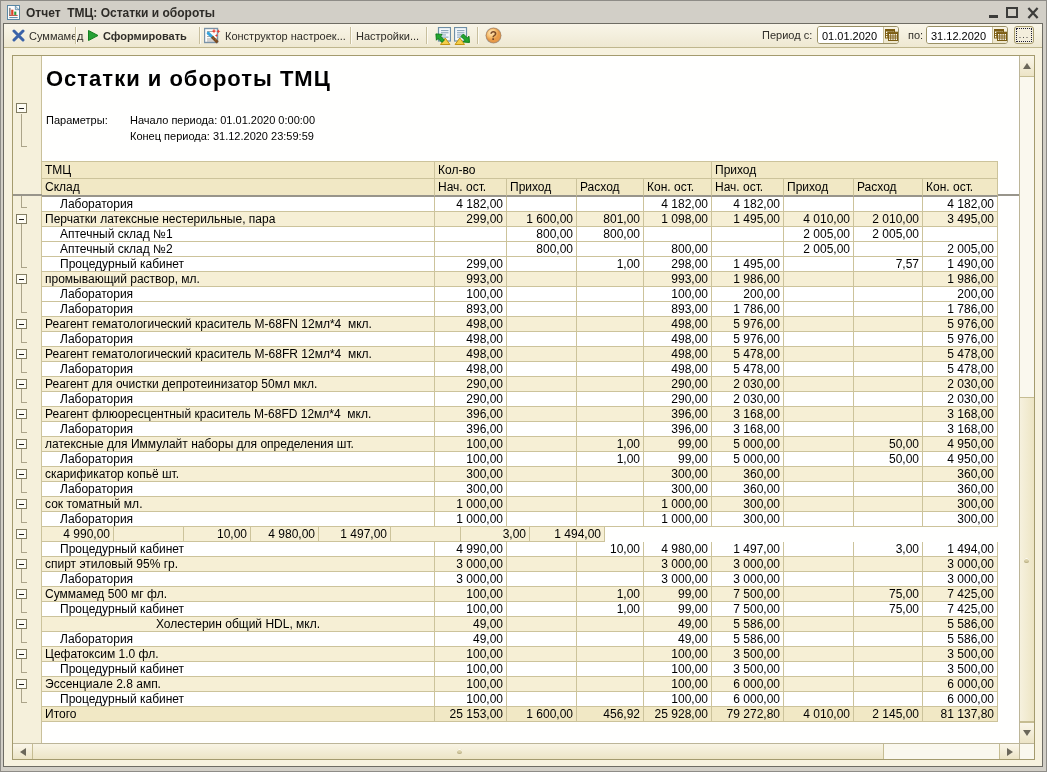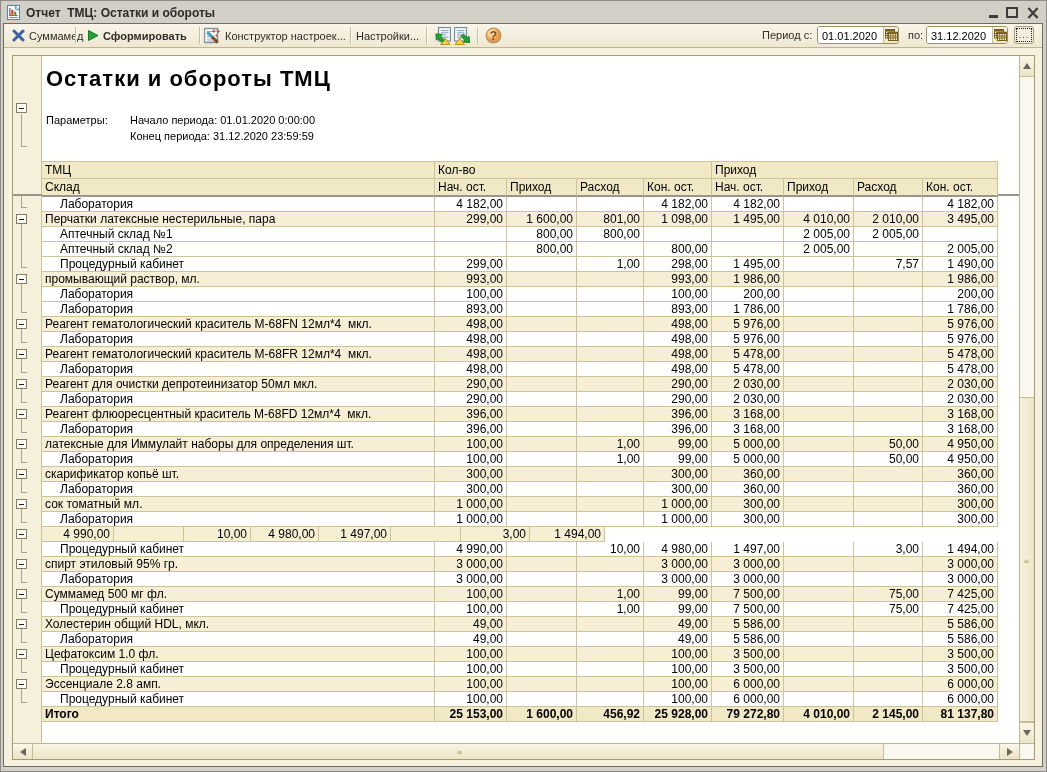--- a/index.html
+++ b/index.html
@@ -122,21 +122,21 @@
     border-right:1px solid #CCC39B; border-bottom:1px solid #CCC39B;
     height:15px; line-height:13px; padding:1px 3px 0 3px;
     overflow:hidden; white-space:pre; font-size:12px;
   }
   .trow .num { text-align:right; }
   .hrow1 .c { height:17px; line-height:15px; background:#F1E8C5; }
   .hrow2 .c { height:18px; line-height:14px; background:#F1E8C5;
     border-bottom:2px solid #98958B; }
   .item .c { background:#F6EFD5; }
   .wh .c { background:#FFFFFF; }
-  .total .c { background:#F1E8C5; font-weight:bold; }
+  .total .c { background:#F1E8C5; font-weight:normal; }
   .wh .c0 { padding-left:18px; }
   #freeze-margin { position:absolute; left:0; top:138px; width:29px; height:2px; background:#98958B; }
   #freeze-right { position:absolute; left:985px; top:138px; width:21px; height:2px; background:#98958B; }
 
   
   #vscroll {
     position:absolute; left:1006px; top:0; width:15px; height:687px;
     background:#FAF8EE; border-left:1px solid #BCB598;
   }
   .sbtn {
@@ -697,21 +697,21 @@
                 <div class="c num" style="width: 72px;">100,00</div>
                 <div class="c num" style="width: 70px;"></div>
                 <div class="c num" style="width: 67px;">1,00</div>
                 <div class="c num" style="width: 68px;">99,00</div>
                 <div class="c num" style="width: 72px;">7 500,00</div>
                 <div class="c num" style="width: 70px;"></div>
                 <div class="c num" style="width: 69px;">75,00</div>
                 <div class="c num" style="width: 75px;">7 425,00</div>
               </div>
               <div class="trow item">
-                <div class="c c0" style="width: 393px;">Холестерин общий HDL, мкл.</div>
+                <div class="c c0" style="width: 393px; text-align: center;">Холестерин общий HDL, мкл.</div>
                 <div class="c num" style="width: 72px;">49,00</div>
                 <div class="c num" style="width: 70px;"></div>
                 <div class="c num" style="width: 67px;"></div>
                 <div class="c num" style="width: 68px;">49,00</div>
                 <div class="c num" style="width: 72px;">5 586,00</div>
                 <div class="c num" style="width: 70px;"></div>
                 <div class="c num" style="width: 69px;"></div>
                 <div class="c num" style="width: 75px;">5 586,00</div>
               </div>
               <div class="trow wh">

